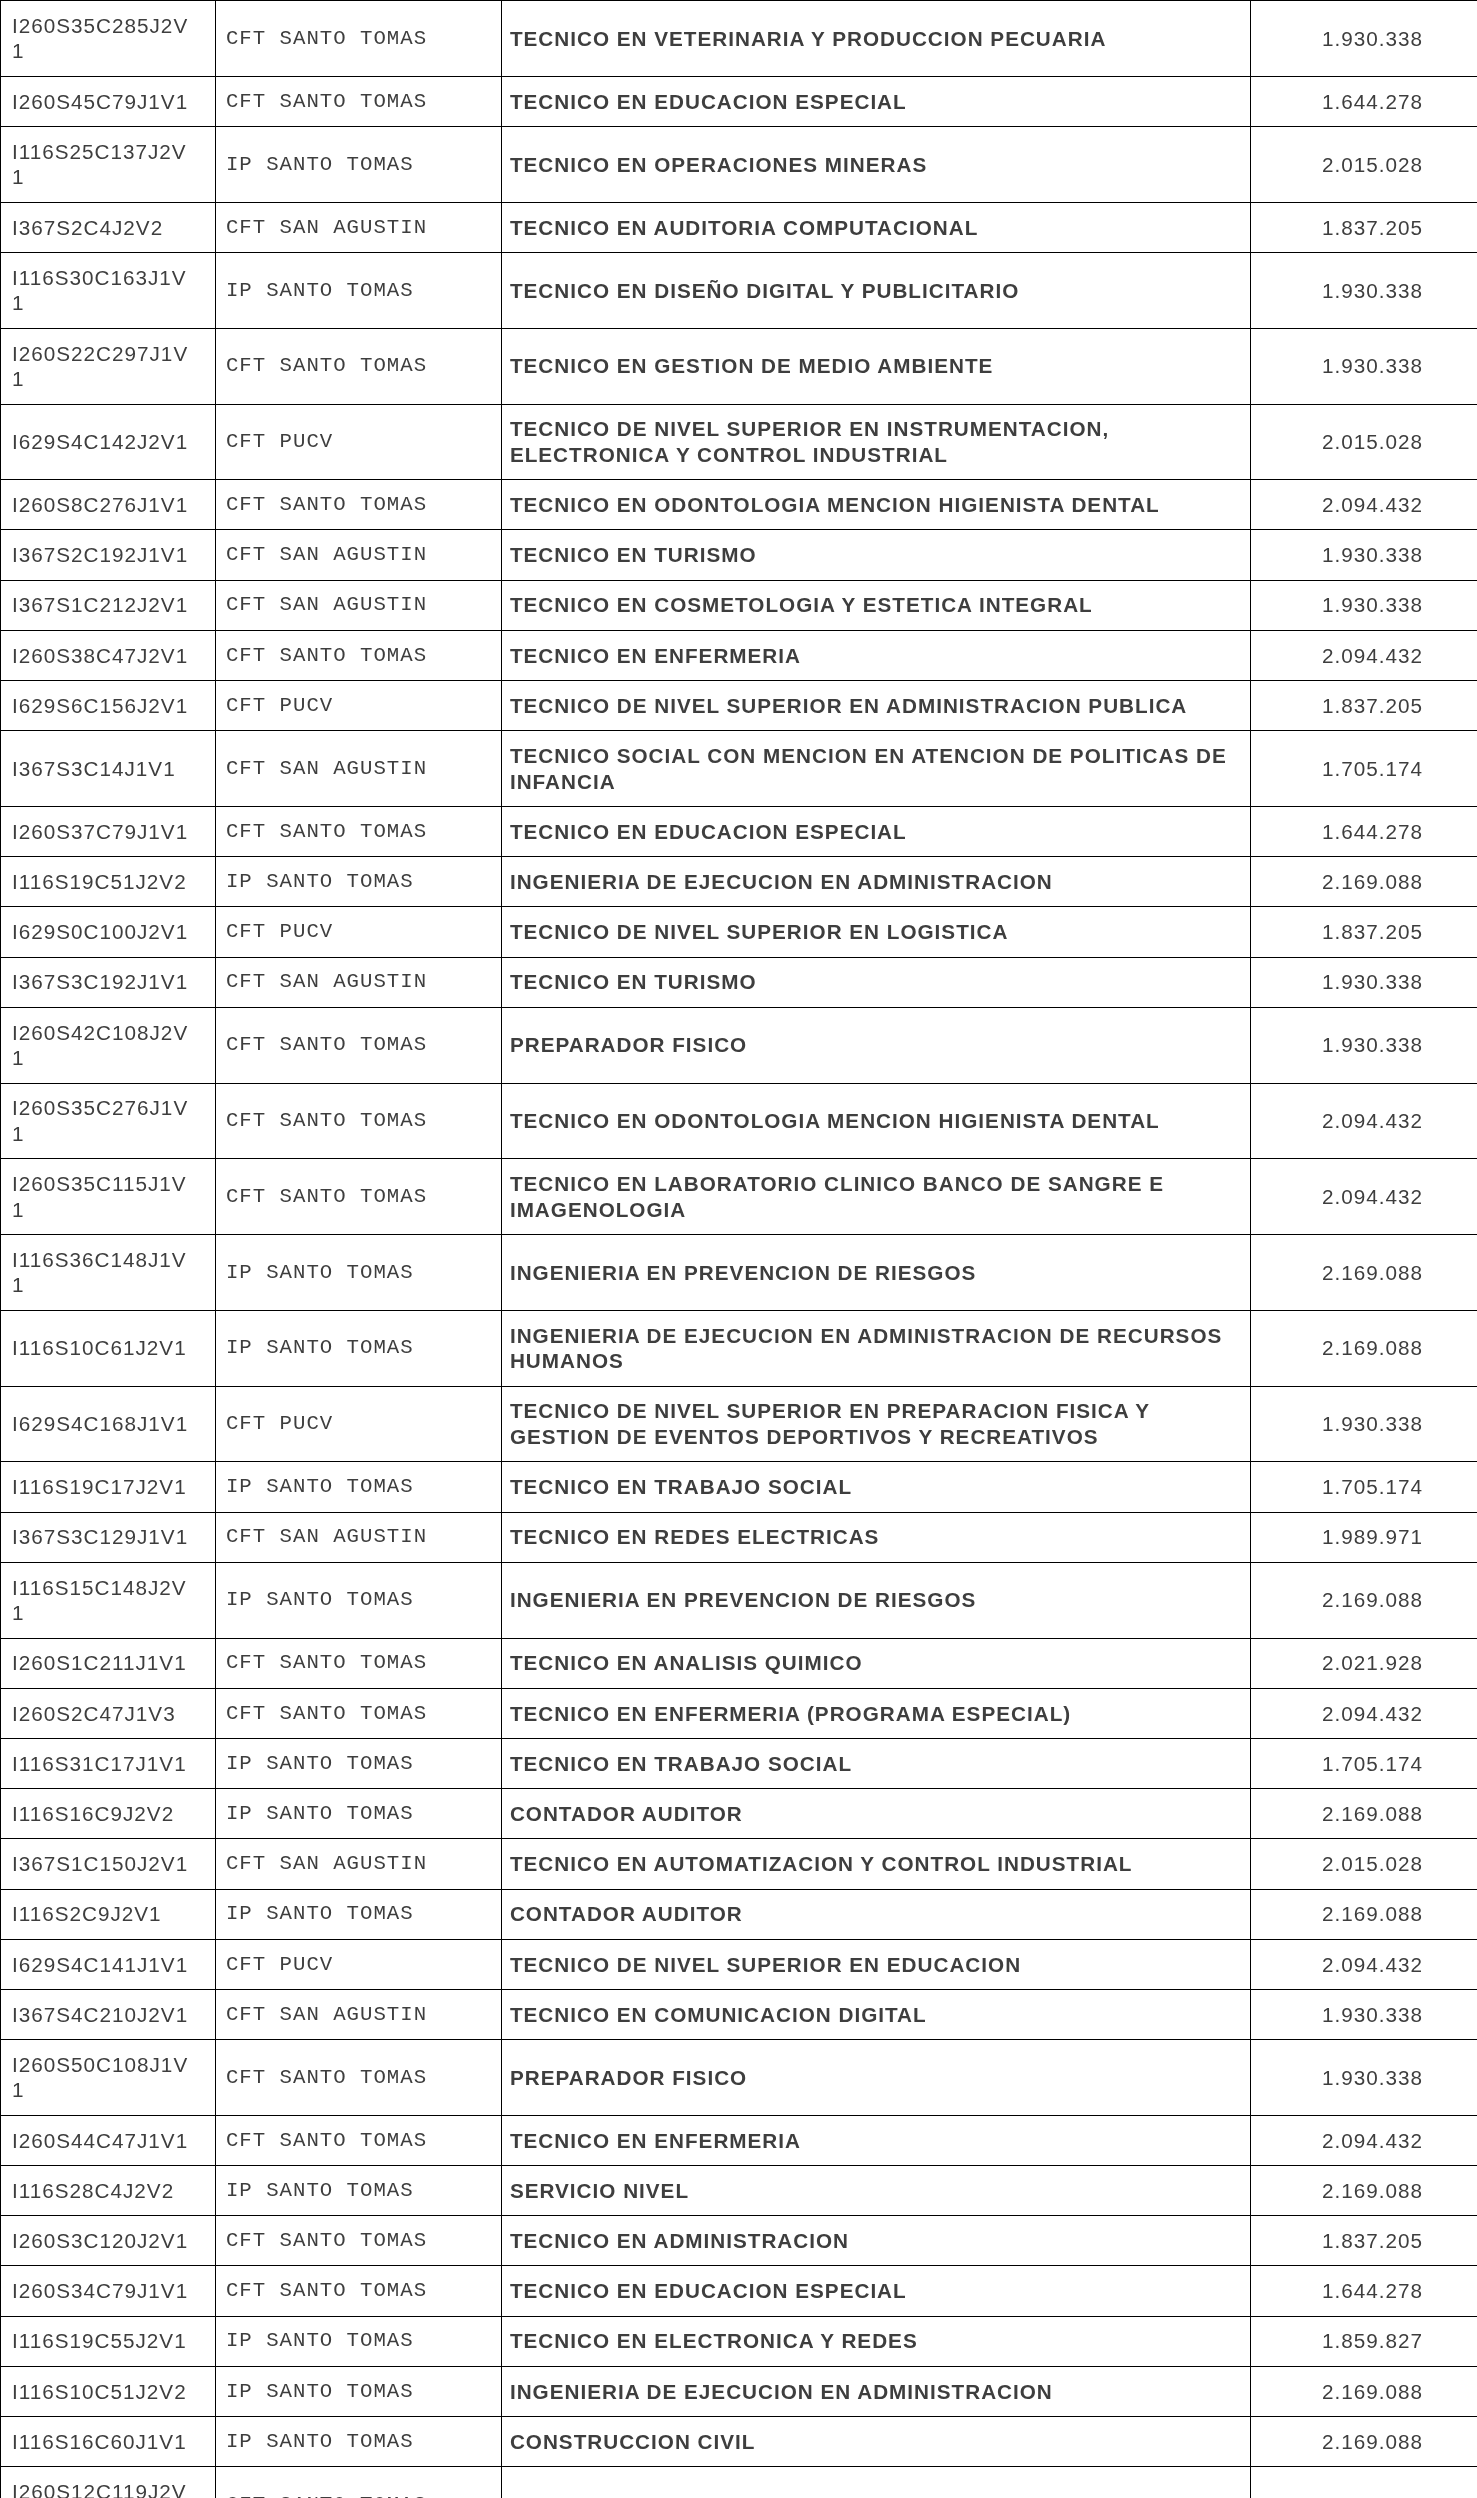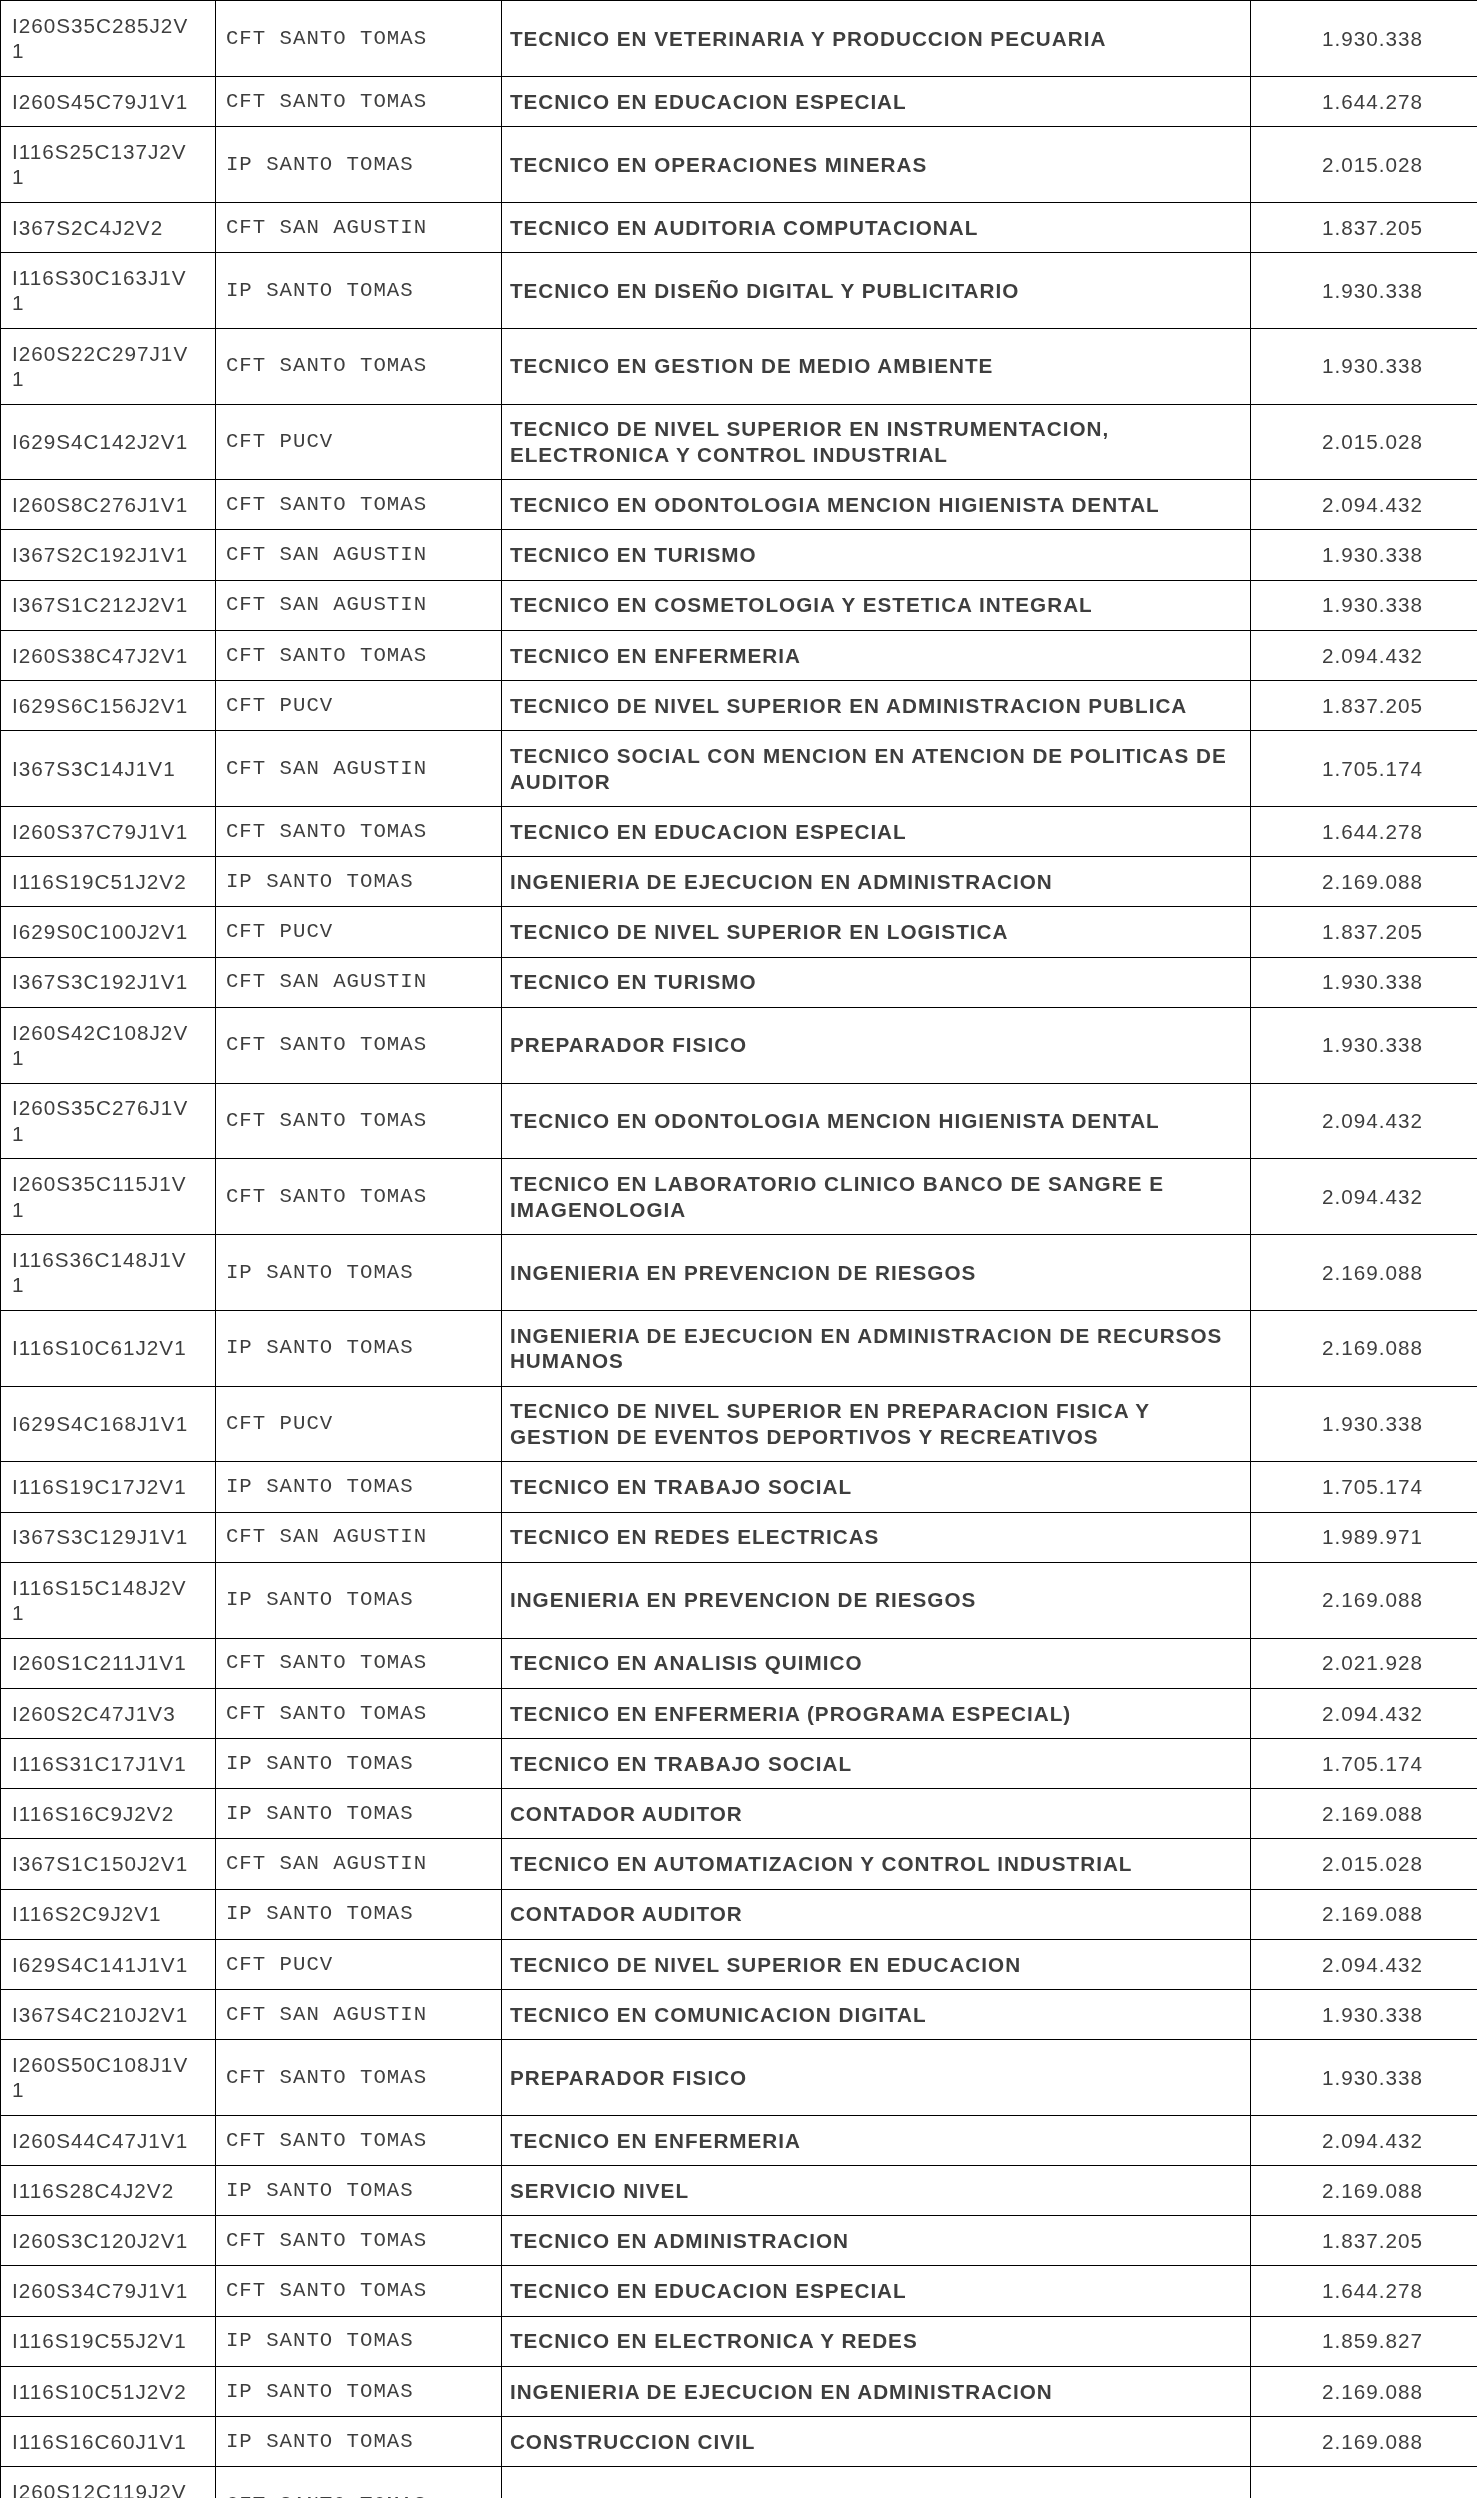--- a/index.html
+++ b/index.html
@@ -135,21 +135,21 @@
   </tr>
       <tr data-name="table-row">
     <td class="code" data-name="code-cell">I629S6C156J2V1</td>
     <td class="inst" data-name="institution-cell">CFT PUCV</td>
     <td class="prog" data-name="program-cell">TECNICO DE NIVEL SUPERIOR EN ADMINISTRACION PUBLICA</td>
     <td class="amount" data-name="amount-cell">1.837.205</td>
   </tr>
       <tr data-name="table-row">
     <td class="code" data-name="code-cell">I367S3C14J1V1</td>
     <td class="inst" data-name="institution-cell">CFT SAN AGUSTIN</td>
-    <td class="prog" data-name="program-cell">TECNICO SOCIAL CON MENCION EN ATENCION DE POLITICAS DE AUDITOR</td>
+    <td class="prog" data-name="program-cell">TECNICO SOCIAL CON MENCION EN ATENCION DE POLITICAS DE INFANCIA</td>
     <td class="amount" data-name="amount-cell">1.705.174</td>
   </tr>
       <tr data-name="table-row">
     <td class="code" data-name="code-cell">I260S37C79J1V1</td>
     <td class="inst" data-name="institution-cell">CFT SANTO TOMAS</td>
     <td class="prog" data-name="program-cell">TECNICO EN EDUCACION ESPECIAL</td>
     <td class="amount" data-name="amount-cell">1.644.278</td>
   </tr>
       <tr data-name="table-row">
     <td class="code" data-name="code-cell">I116S19C51J2V2</td>

